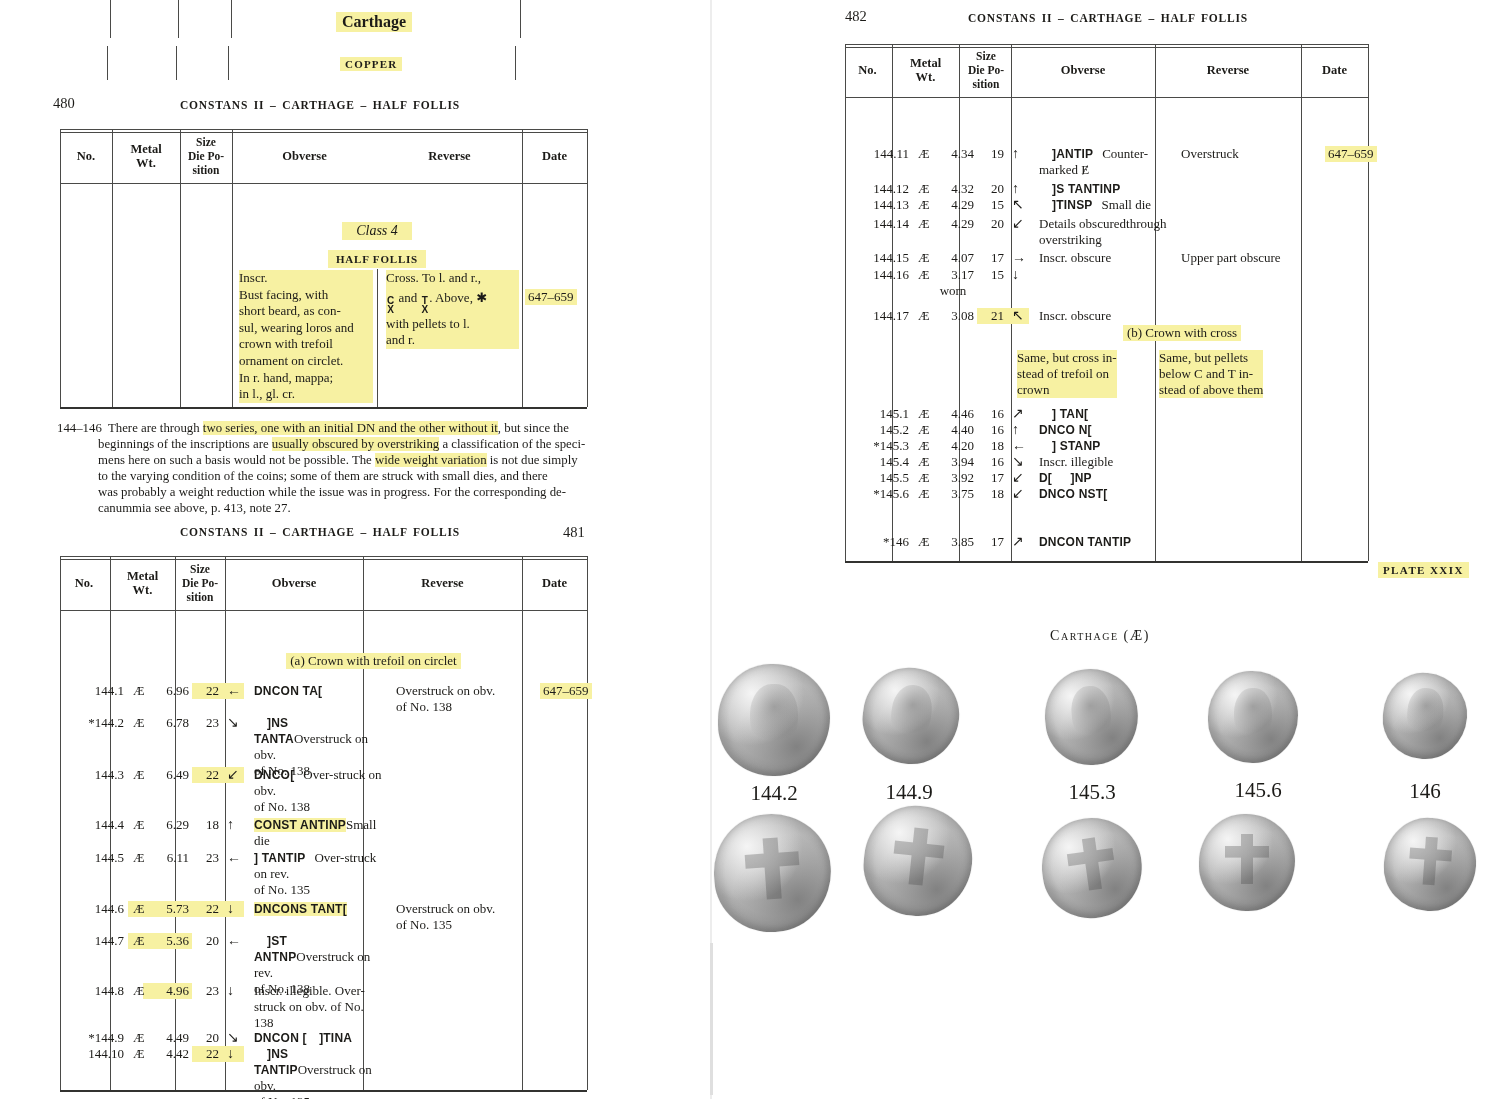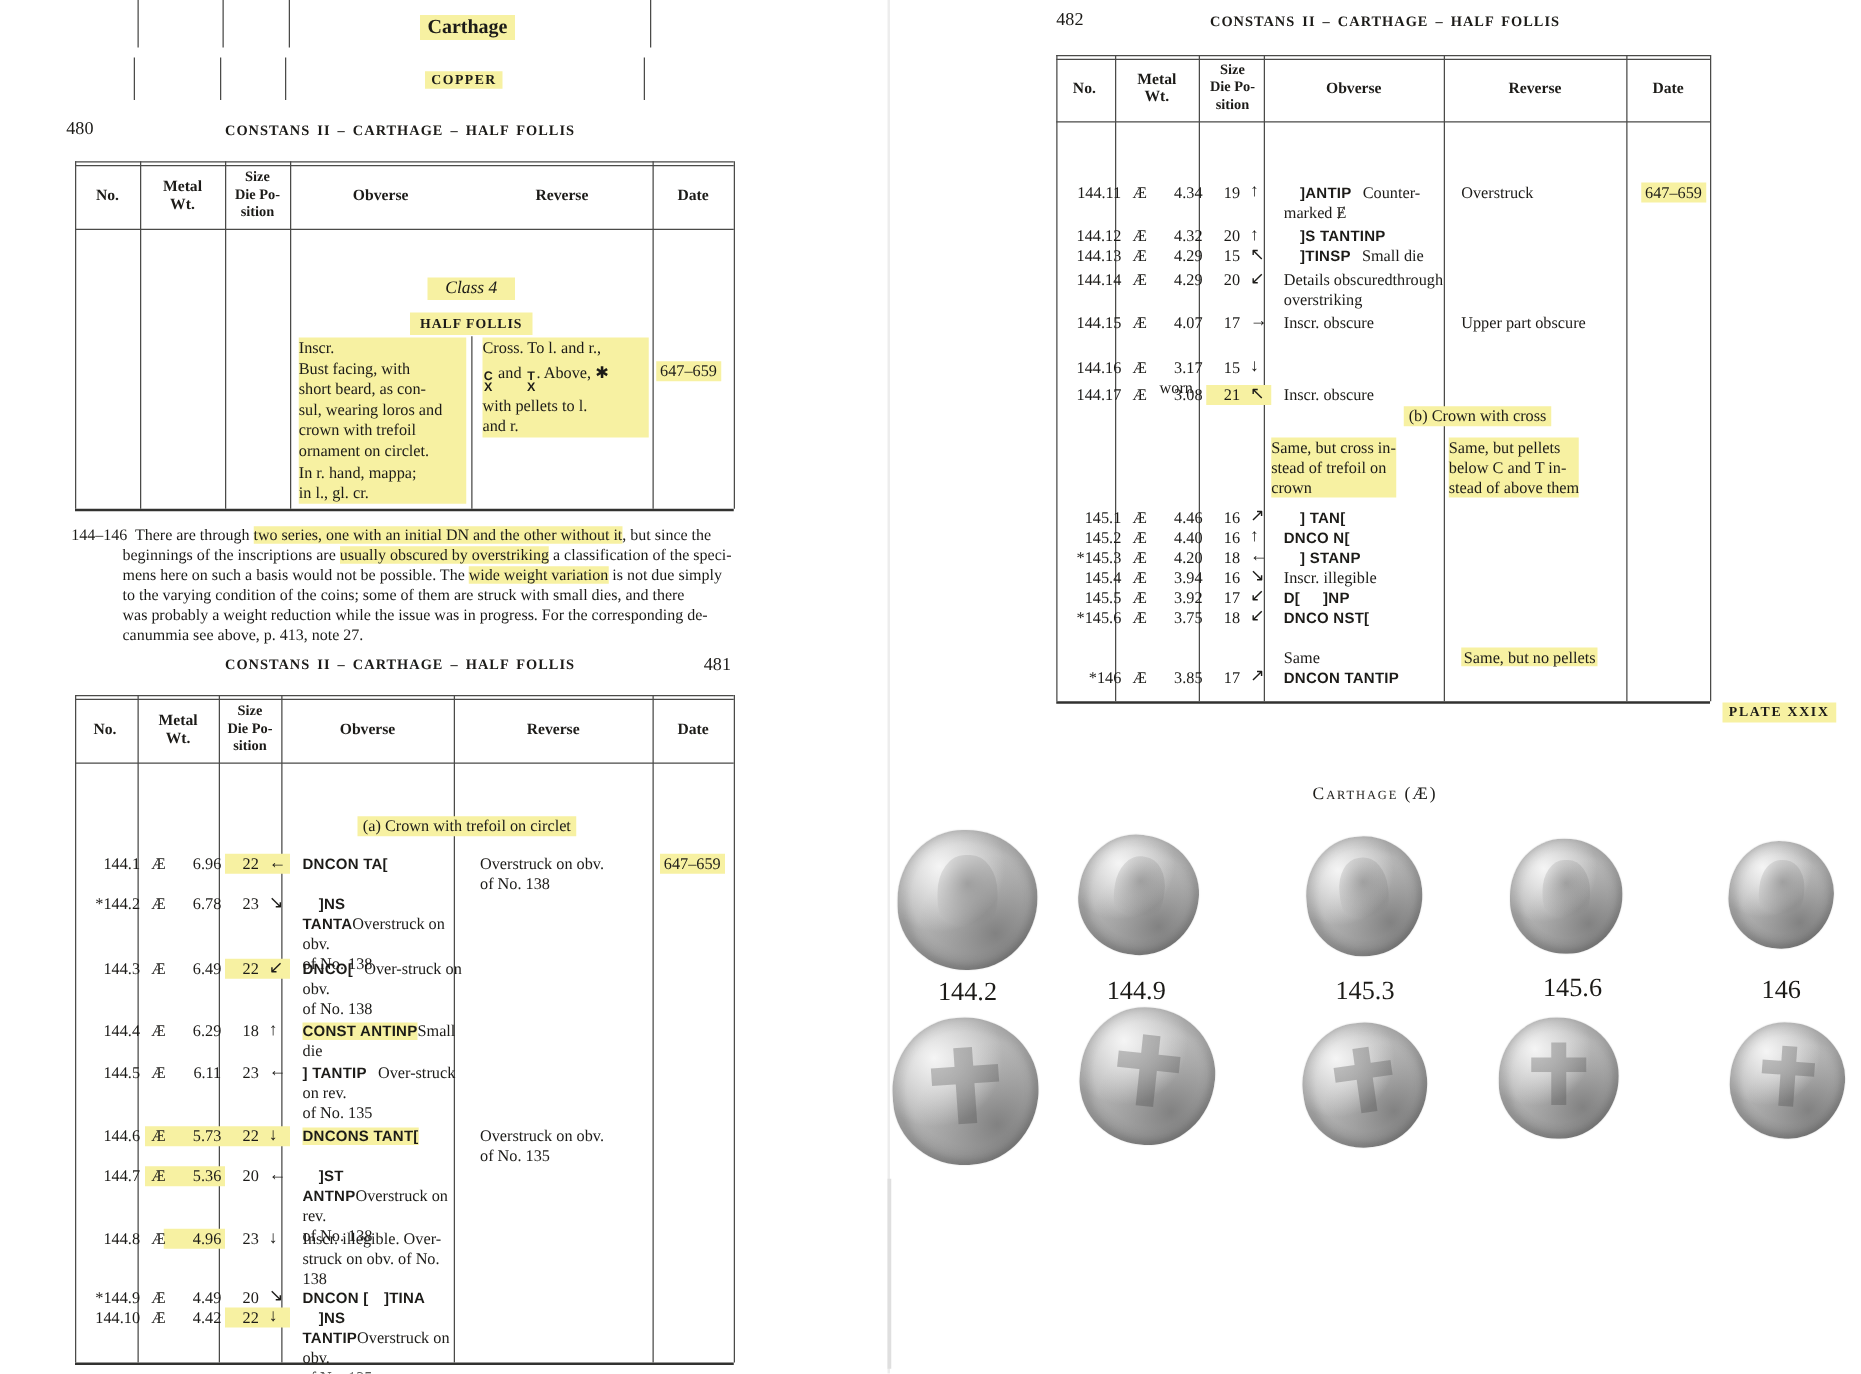--- a/index.html
+++ b/index.html
@@ -9,21 +9,21 @@
   .hl{background:var(--hl);}
   .vl{position:absolute;width:1px;background:var(--rule);}
   .hr{position:absolute;height:1px;background:var(--rule);}
   .hr2{position:absolute;height:2px;background:#323230;}
   .abs{position:absolute;}
   .run-title{font-weight:bold;font-size:11.5px;letter-spacing:.8px;word-spacing:2px;white-space:nowrap;}
   .pagenum{font-size:14.5px;}
   
   .cat{position:absolute;font-size:13px;line-height:16px;}
   .cat .th{position:absolute;text-align:center;font-weight:bold;font-size:12.5px;line-height:14px;white-space:pre-line;}
-  .trow{position:absolute;left:4px;width:100%;height:16px;padding-left:10px;}
+  .trow{position:absolute;left:16px;width:100%;height:16px;padding-left:10px;}
   .f{position:absolute;top:0;white-space:nowrap;}
   .f.no{left:0;width:48px;text-align:right;}
   .f.m{left:57px;}
   .f.wt{left:71px;width:42px;text-align:right;}
   .f.wtb{left:71px;width:42px;top:16px;text-align:center;}
   .f.sz{left:120px;width:23px;text-align:right;}
   .f.dir{left:151px;width:14px;font-size:14px;}
   .f.obv{left:178px;width:134px;white-space:normal;}
   .f.rev{left:320px;width:140px;white-space:pre-line;}
   .f.date{left:464px;}
@@ -334,21 +334,21 @@
     </div>
     <div class="trow" style="top:206px;">
       <span class="f no">144.15</span>
       <span class="f m">Æ</span>
       <span class="f wt">4.07</span>
       <span class="f sz">17</span>
       <span class="f dir">→</span>
       <span class="f obv"><em style="font-style:normal;">Inscr. obscure</em></span>
       <span class="f rev">Upper part obscure</span>
     </div>
-    <div class="trow" style="top:223px;margin-top:19px;">
+    <div class="trow" style="top:223px;">
       <span class="f no">144.16</span>
       <span class="f m">Æ</span>
       <span class="f wt">3.17</span>
       <span class="f wtb">worn</span>
       <span class="f sz">15</span>
       <span class="f dir">↓</span>
     </div>
     <div class="trow" style="top:264px;">
       <i class="strip s-strip"></i>
       <span class="f no">144.17</span>
@@ -416,24 +416,20 @@
     </div>
     <div class="trow" style="top:442px;">
       <span class="f no">*145.6</span>
       <span class="f m">Æ</span>
       <span class="f wt">3.75</span>
       <span class="f sz">18</span>
       <span class="f dir">↙</span>
       <span class="f obv"><b class="lg">DNCO NST[</b></span>
     </div>
 
-    <div class="trow" style="top:474px;">
-      <span class="f obv">Same</span>
-      <span class="f rev"><span class="hl" style="padding:0 2px;">Same, but no pellets</span></span>
-    </div>
     <div class="trow" style="top:490px;">
       <span class="f no">*146</span>
       <span class="f m">Æ</span>
       <span class="f wt">3.85</span>
       <span class="f sz">17</span>
       <span class="f dir">↗</span>
       <span class="f obv"><b class="lg">DNCON TANTIP</b></span>
     </div>
   </div>
 

